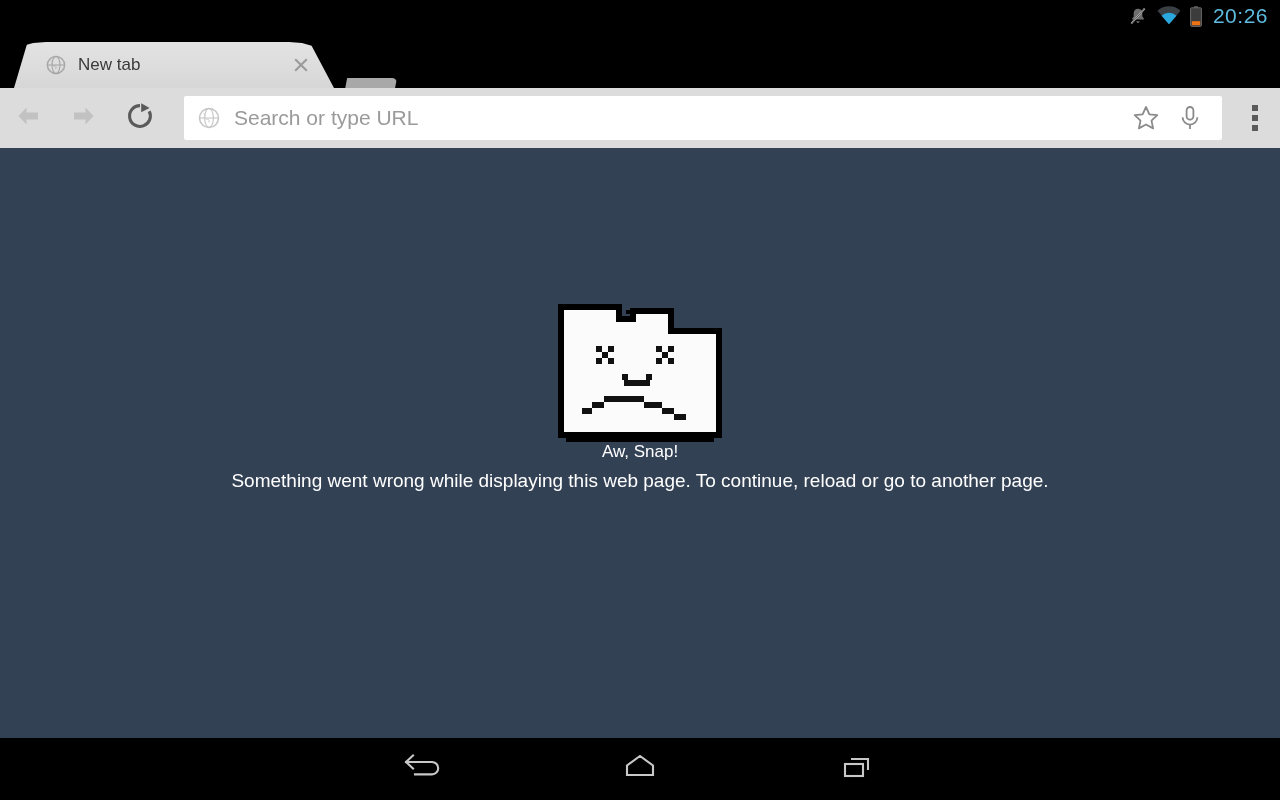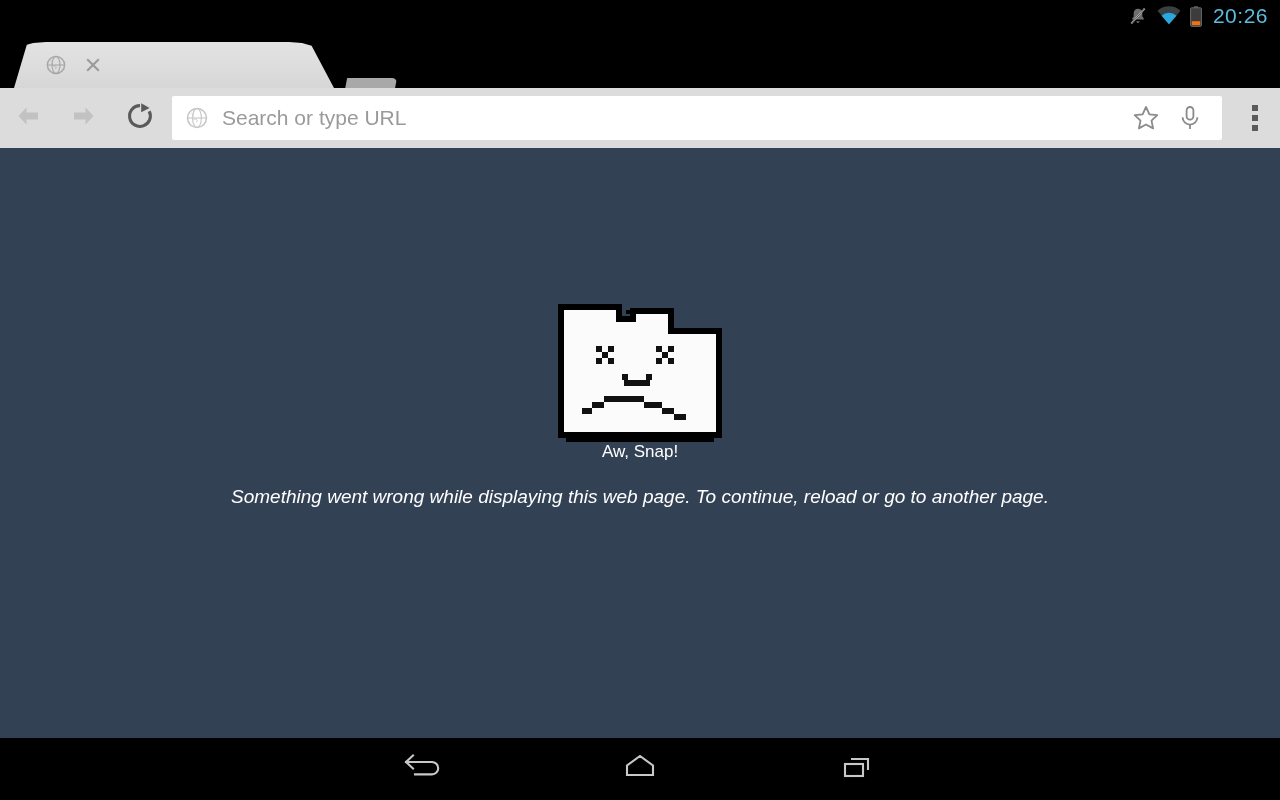--- a/index.html
+++ b/index.html
@@ -111,21 +111,21 @@
     display: flex;
     align-items: center;
     justify-content: center;
     flex: 0 0 auto;
   }
   #omnibox {
     flex: 1 1 auto;
     height: 44px;
     background: #ffffff;
     border-radius: 2px;
-    margin-left: 4px;
+    margin-left: 16px;
     margin-right: 8px;
     display: flex;
     align-items: center;
     padding: 0 10px 0 14px;
     box-sizing: border-box;
   }
   #omnibox-globe {
     width: 22px; height: 22px;
     flex: 0 0 auto;
     margin-right: 12px;
@@ -178,26 +178,25 @@
     width: 172px;
     height: 142px;
     position: relative;
   }
   #error-title {
     color: #ffffff;
     font-size: 17px;
     text-align: center;
   }
   #error-message {
-    margin-top: 24px;
+    margin-top: 8px;
     color: #ffffff;
     font-size: 19px;
     text-align: left;
     max-width: 1000px;
-    font-style: italic;
   }
 
   
   #nav-bar {
     position: absolute;
     left: 0; top: 738px;
     width: 1280px; height: 62px;
     background: #000000;
   }
   .sys-btn {
@@ -250,20 +249,21 @@
 
     <div id="tab-active">
       <span id="tab-favicon">
         <svg width="20" height="20" viewBox="0 0 20 20">
           <circle cx="10" cy="10" r="8.6" fill="none" stroke="#7b7b7b" stroke-width="1.5"></circle>
           <ellipse cx="10" cy="10" rx="4" ry="8.6" fill="none" stroke="#7b7b7b" stroke-width="1.1"></ellipse>
           <line x1="1.4" y1="10" x2="18.6" y2="10" stroke="#7b7b7b" stroke-width="1.1"></line>
           <path d="M5 5.5 q2.5 1.5 1 3.5 t2 2 t1.5 3" fill="none" stroke="#8d8d8d" stroke-width="1"></path>
         </svg>
       </span>
+      <span id="tab-title">New tab</span>
       <span id="tab-close">
         <svg width="18" height="18" viewBox="0 0 18 18">
           <line x1="3.2" y1="3.2" x2="14.8" y2="14.8" stroke="#9a9a9a" stroke-width="2.1"></line>
           <line x1="14.8" y1="3.2" x2="3.2" y2="14.8" stroke="#9a9a9a" stroke-width="2.1"></line>
         </svg>
       </span>
     </div>
 
     <div id="tab-new-stub"></div>
   </div>

